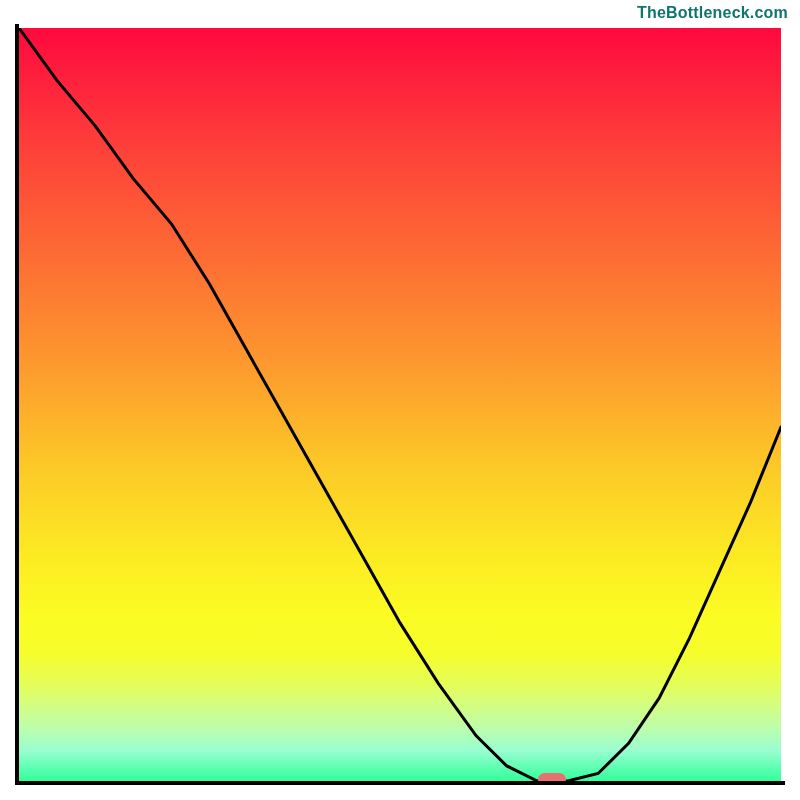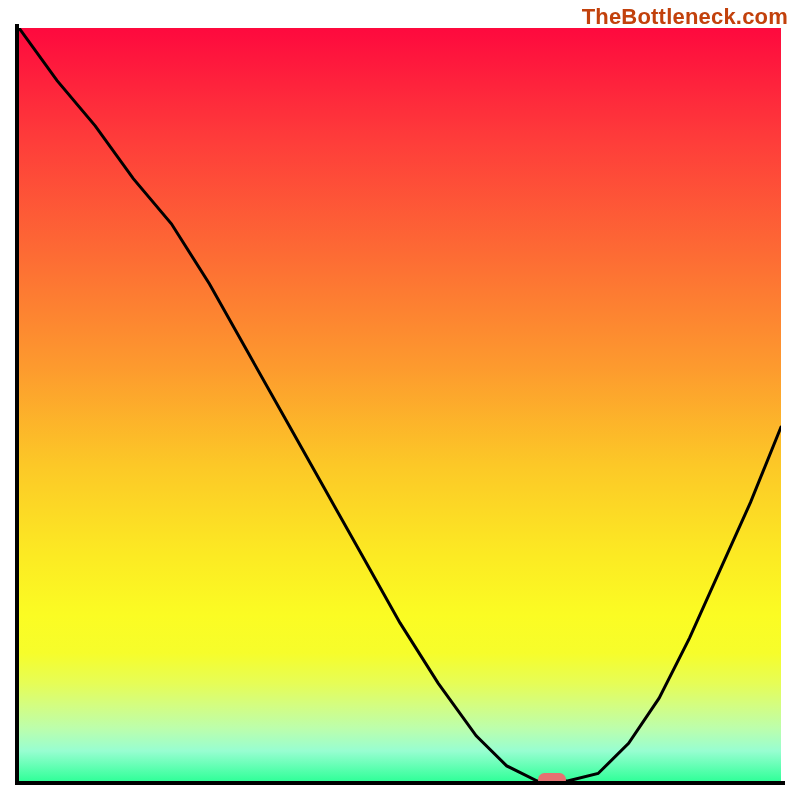--- a/index.html
+++ b/index.html
@@ -12,23 +12,23 @@
   }
   .container {
     position: relative;
     width: 800px;
     height: 800px;
   }
   .watermark {
     position: absolute;
     top: 4px;
     right: 12px;
-    font-size: 22px;
+    font-size: 16px;
     font-weight: 600;
-    color: #c2410c;
+    color: #0f766e;
     letter-spacing: 0.2px;
   }
   .plot-area {
     position: absolute;
     left: 19px;
     top: 28px;
     width: 762px;
     height: 753px;
     box-sizing: border-box;
     overflow: hidden;

